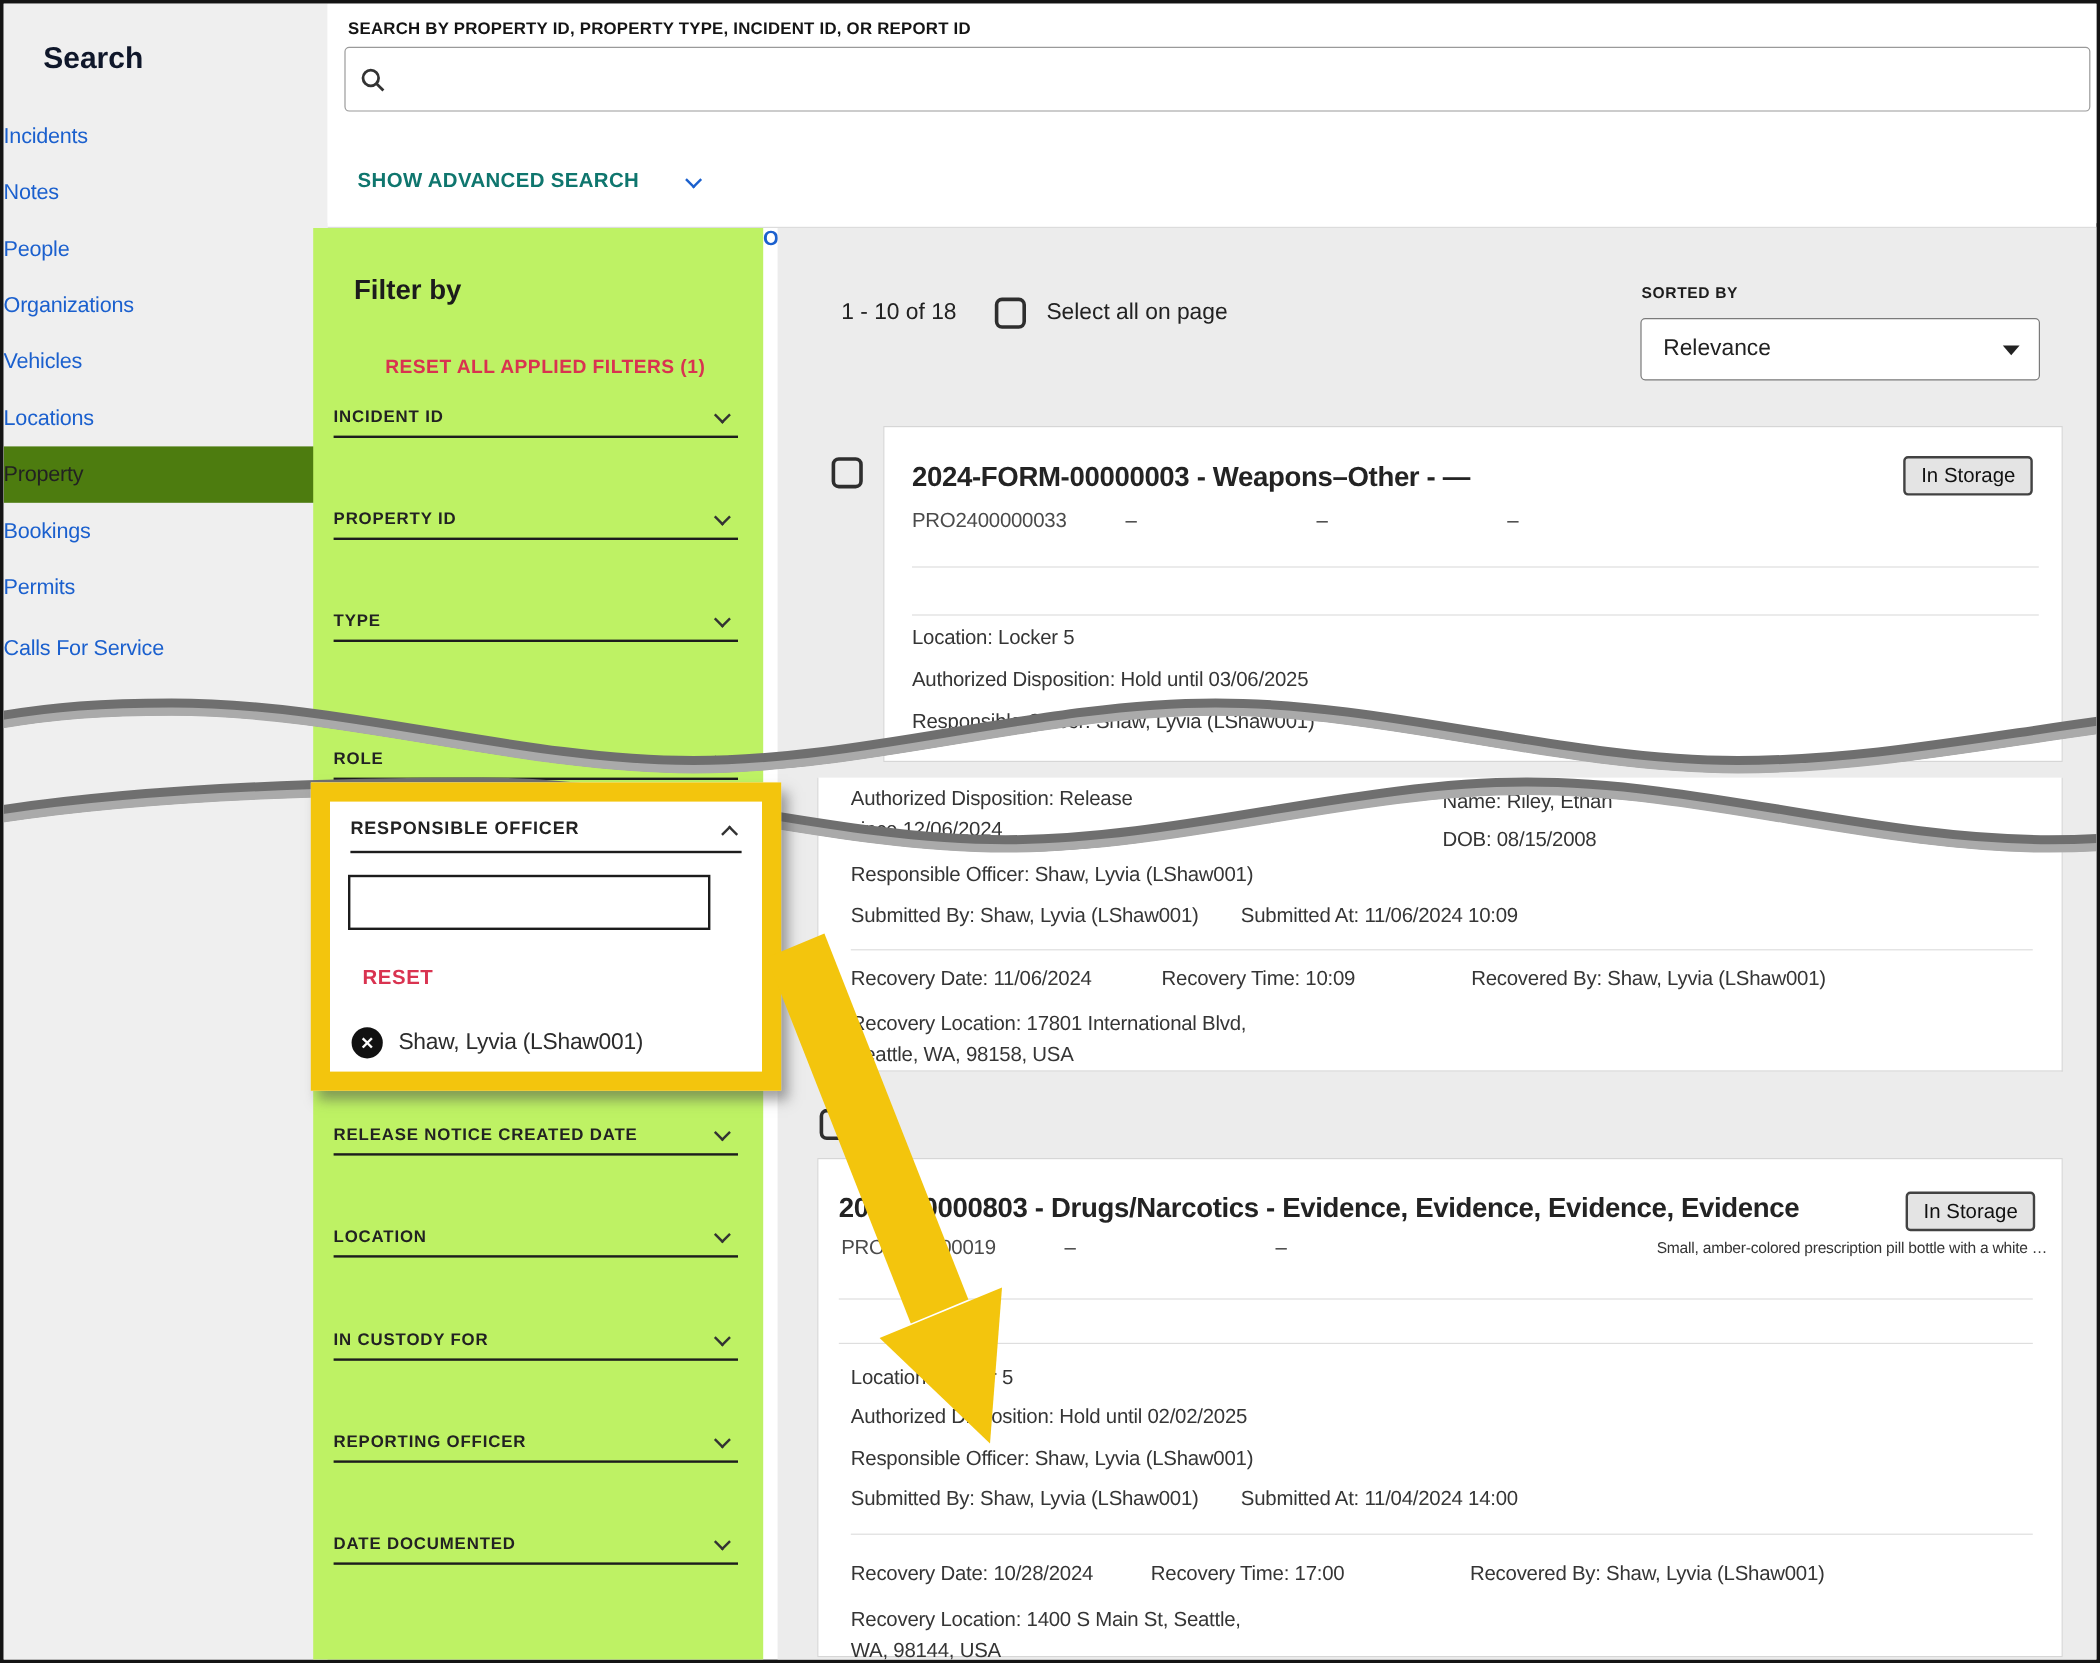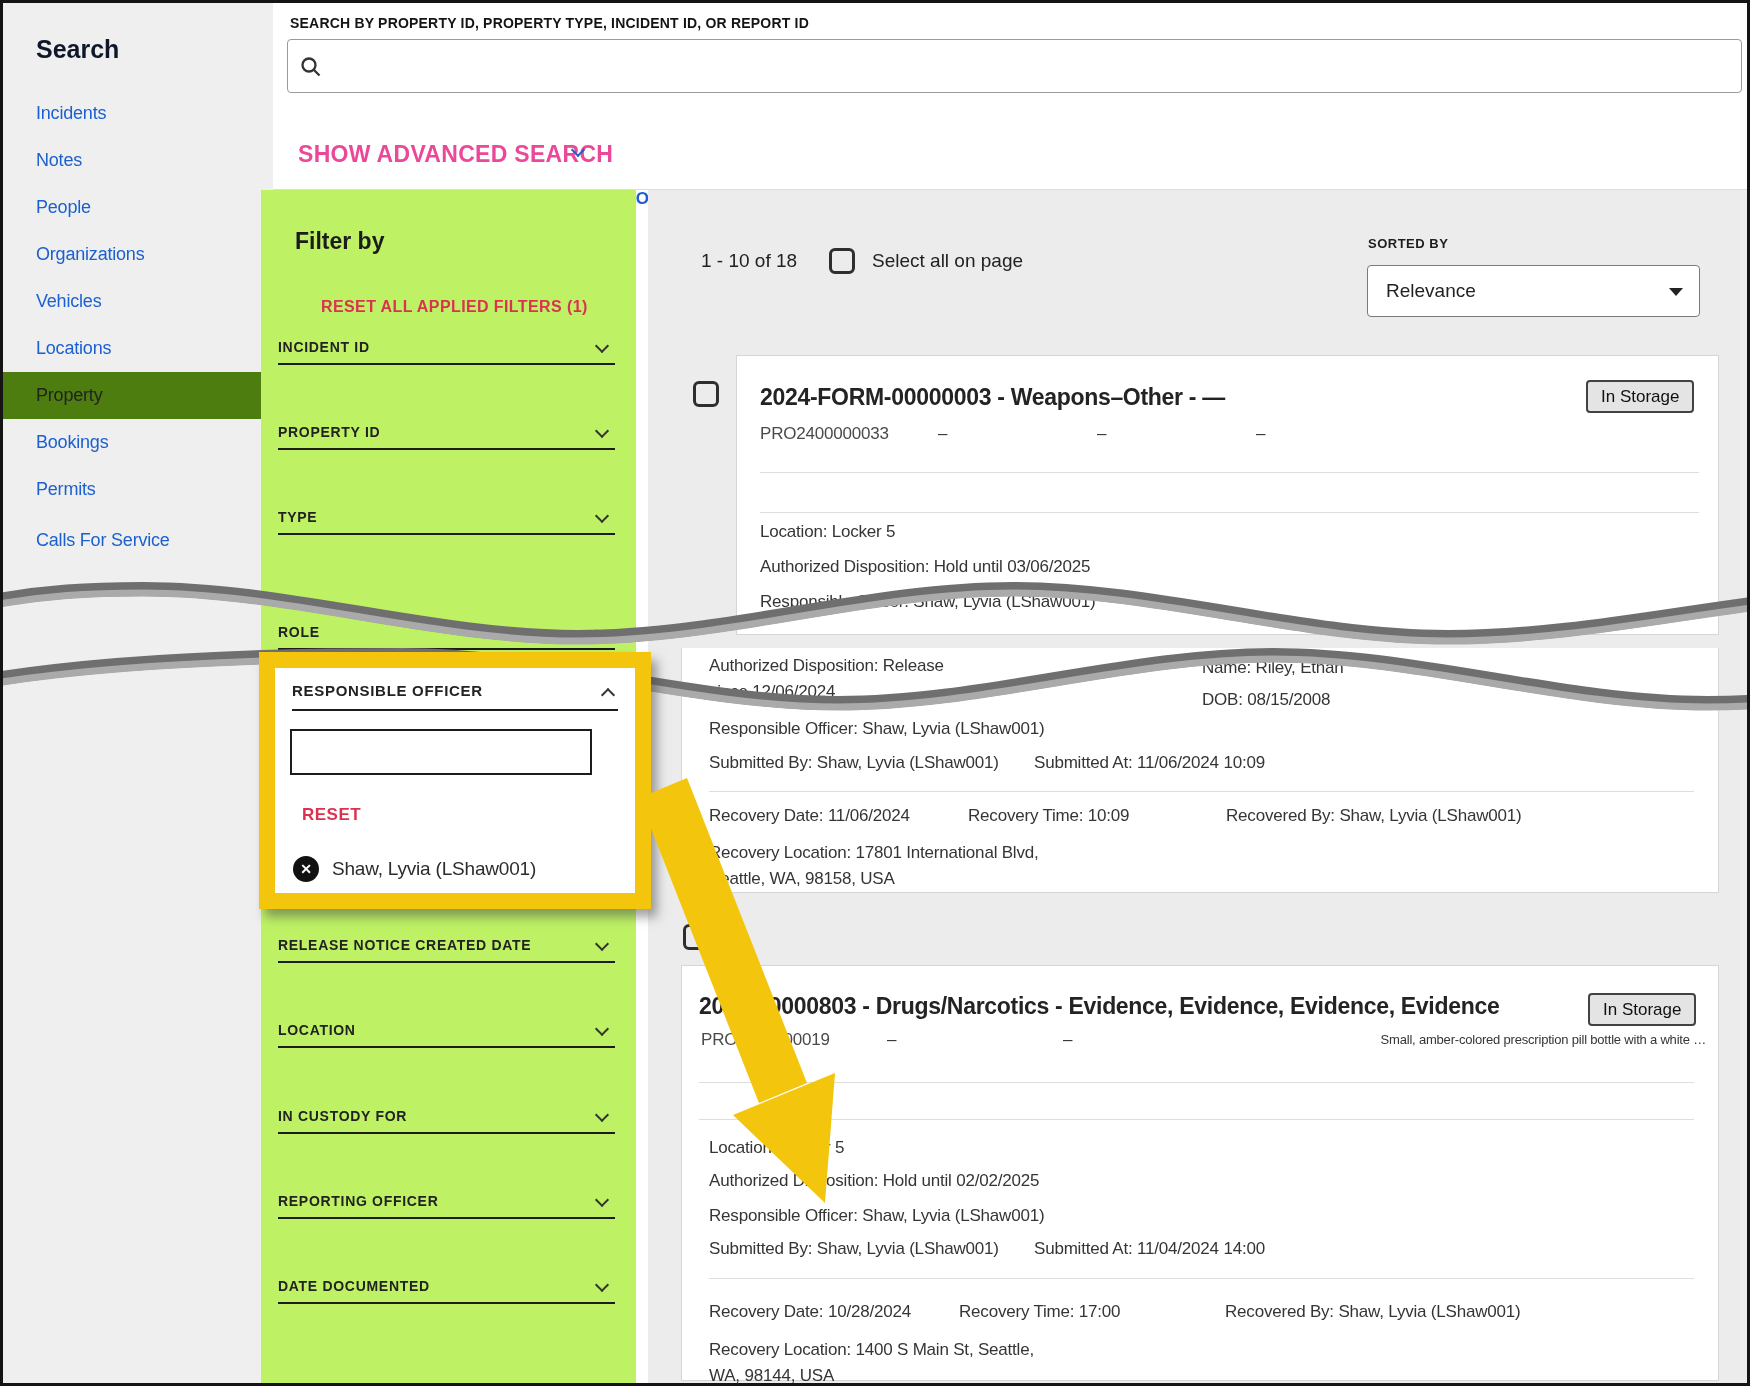--- a/index.html
+++ b/index.html
@@ -4,36 +4,36 @@
 <style>
   * { margin:0; padding:0; box-sizing:border-box; }
   body { font-family:"Liberation Sans", sans-serif; background:#fff; }
   #page { position:relative; width:1750px; height:1386px; background:#fff;
           border:3px solid #141414; overflow:hidden; }
 
   
   .sidebar { position:absolute; left:0; top:0; width:270px; height:100%; background:#efefef; }
   .s-title { margin:32px 0 0 33px; font-size:25px; font-weight:bold; color:#0f172a; }
   .s-list { margin-top:26px; }
-  .s-item { height:47px; line-height:47px; padding-left:33px; font-size:18px;
+  .s-item { height:47px; line-height:47px; font-size:18px;
             color:#1b60ce; cursor:pointer; letter-spacing:-0.2px; }
   .s-item.selected { background:#4d7c0f; color:#222; }
   .s-item.gap { margin-top:4px; }
 
   
   .topband { position:absolute; left:270px; top:0; width:1477px; height:183px; background:#fff; }
   .search-label { position:absolute; left:17px; top:12px; font-size:14px; font-weight:bold;
                   color:#141414; letter-spacing:0.2px; }
   .search-input { position:absolute; left:14px; top:36px; width:1455px; height:54px;
                   border:1px solid #9a9a9a; border-radius:4px; background:#fff; }
   .search-input input { position:absolute; left:44px; top:4px; width:1400px; height:44px;
                   border:none; outline:none; font-size:18px; background:transparent; }
   .mag { position:absolute; left:12px; top:16px; }
-  .adv-row { position:absolute; left:25px; top:138px; font-size:23px; font-weight:bold;
-             color:#ec4899; letter-spacing:0.3px; display:flex; align-items:center; }
+  .adv-row { position:absolute; left:25px; top:138px; font-size:17px; font-weight:bold;
+             color:#0f766e; letter-spacing:0.3px; display:flex; align-items:center; }
   .actions { position:absolute; left:322px; top:138px; font-size:17px; font-weight:bold;
              color:#1b60ce; letter-spacing:0.3px;margin-top:48px; }
   .chev { width:10px; height:10px; border-right:2.5px solid #1b60ce; border-bottom:2.5px solid #1b60ce;
           transform:rotate(45deg); display:inline-block; }
   .chev.dark { border-color:#333; }
   .hdivider { position:absolute; left:270px; top:186px; width:1480px; height:1px; background:#dcdcdc; }
 
   
   .filter-panel { position:absolute; left:258px; top:187px; width:375px; height:1196px; background:#bef264; }
   .fp-title { position:absolute; left:34px; top:38px; font-size:23px; font-weight:bold; color:#1c1c1c; }

